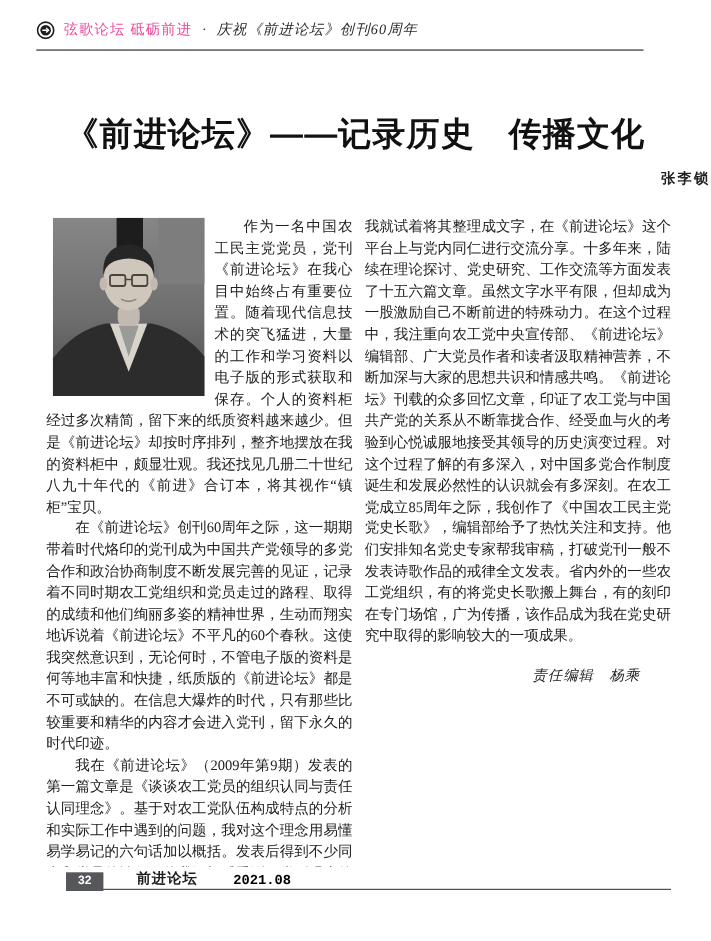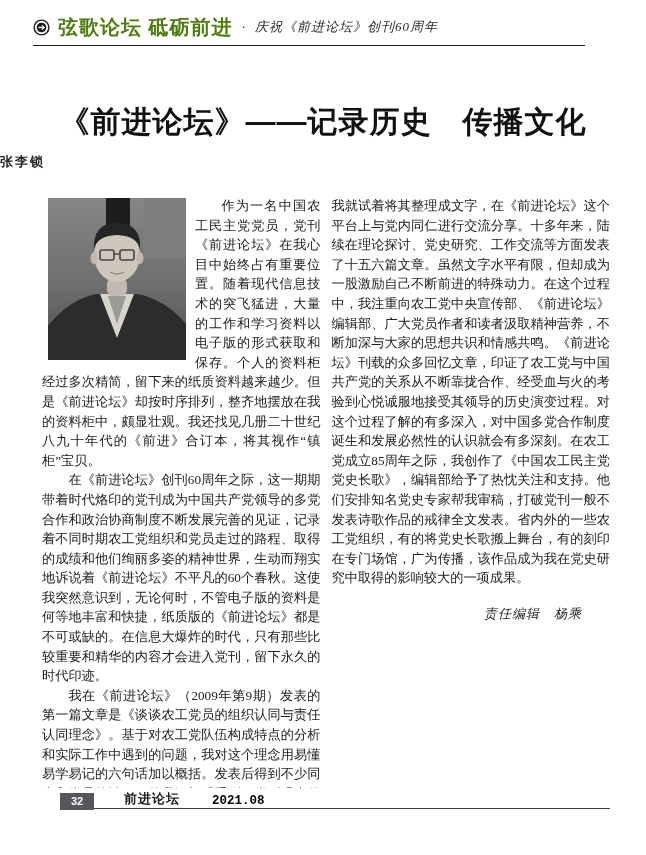--- a/index.html
+++ b/index.html
@@ -8,35 +8,35 @@
     font-family:"Liberation Serif", serif;color:#1f1f1f;overflow:hidden;
   }
   
   .header{
     position:absolute;left:33px;top:14px;right:61px;height:26px;
     display:flex;align-items:center;gap:8px;
     border-bottom:1.6px solid #1c1c1c;padding-bottom:5px;
   }
   .hicon{width:17px;height:17px;flex:0 0 auto;display:block;}
   .brand{
-    font-family:"Liberation Sans", sans-serif;font-weight:700;
-    font-size:20px;letter-spacing:1px;color:#4d7c0f;white-space:nowrap;
+    font-family:"Liberation Sans", sans-serif;font-weight:400;
+    font-size:13px;letter-spacing:1px;color:#ec4899;white-space:nowrap;
   }
   .hsub{
     font-style:italic;font-size:13px;color:#2a2a2a;letter-spacing:1px;white-space:nowrap;
   }
   .hsep{font-size:13px;color:#2a2a2a;margin:0 1px;}
   
   .title{
     position:absolute;left:0;right:0;top:102px;text-align:center;
     font-family:"Liberation Sans", sans-serif;font-weight:700;
     font-size:30px;letter-spacing:1px;color:#111;
   }
   .author{
-    position:absolute;left:0;right:0;top:153px;text-align:left;
+    position:absolute;left:0;right:0;top:153px;text-align:right;
     font-family:"Liberation Sans", sans-serif;font-weight:700;
     font-size:13px;color:#222;letter-spacing:2px;
   }
   
   .columns{
     position:absolute;left:42px;right:36px;top:196px;height:592px;
     display:flex;gap:11px;overflow:hidden;
   }
   .col{flex:1 1 0;font-size:13.2px;line-height:19.6px;text-align:justify;
        text-justify:inter-ideograph;color:#212121;}

